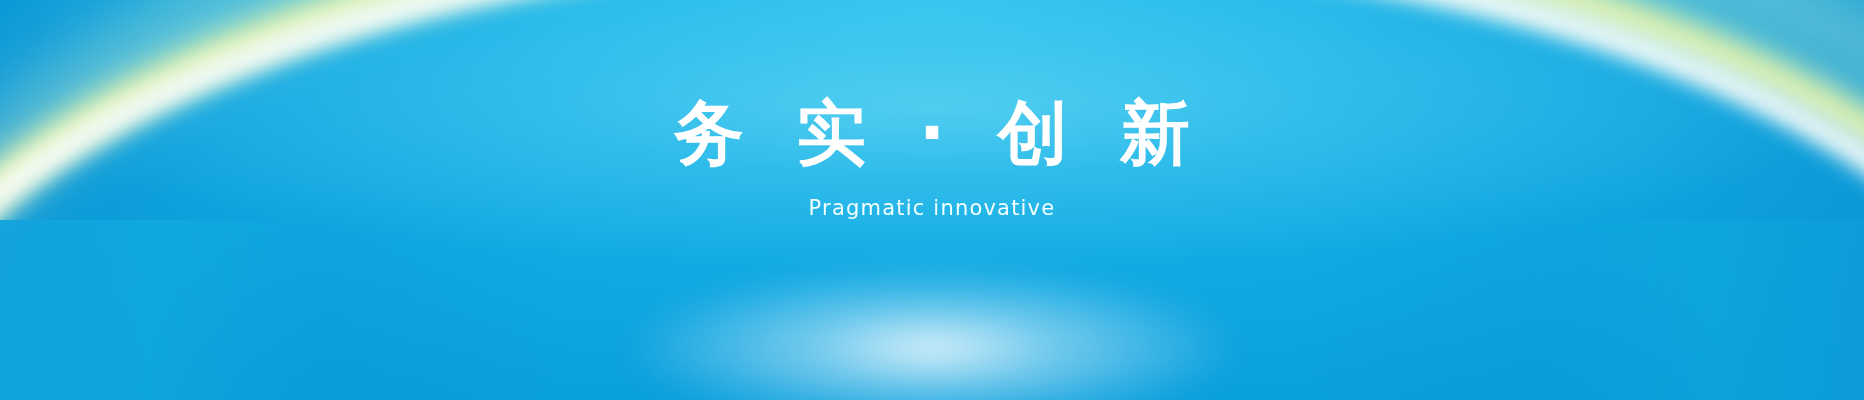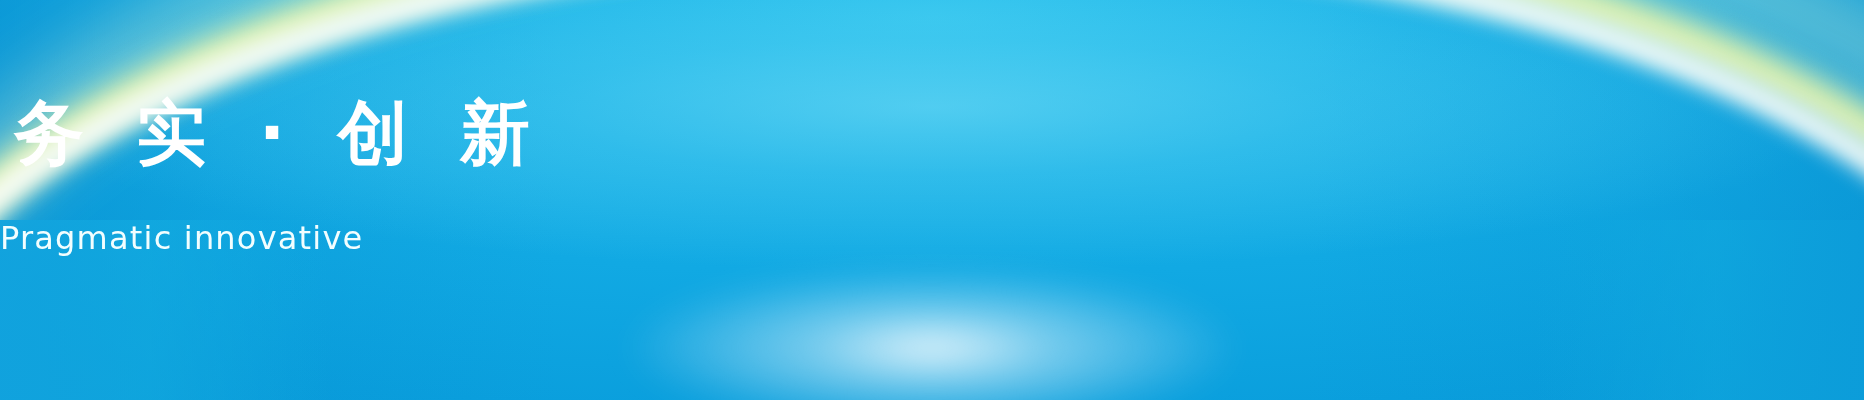--- a/index.html
+++ b/index.html
@@ -163,39 +163,39 @@
       rgba(255,255,255,0.00) 100%);
     filter: blur(16px);
   }
 
   
   .content {
     position: absolute;
     inset: 0;
     display: flex;
     flex-direction: column;
+    align-items: center;
     justify-content: flex-start;
     z-index: 12;
-    gap: 24px;
   }
   .headline {
     margin-top: 98px;
     color: #ffffff;
     font-size: 70px;
     font-weight: 700;
     letter-spacing: 14px;
     line-height: 1.0;
     text-indent: 14px;
     white-space: nowrap;
     font-family: "DejaVu Sans", "Liberation Sans", sans-serif;
   }
   .subline {
     margin-top: 30px;
     color: #f2feff;
-    font-size: 32px;
+    font-size: 21px;
     font-weight: 400;
     letter-spacing: 1.2px;
     line-height: 1.0;
     white-space: nowrap;
     font-family: "DejaVu Sans", "Liberation Sans", sans-serif;
   }
 </style>
 </head>
 <body>
 

